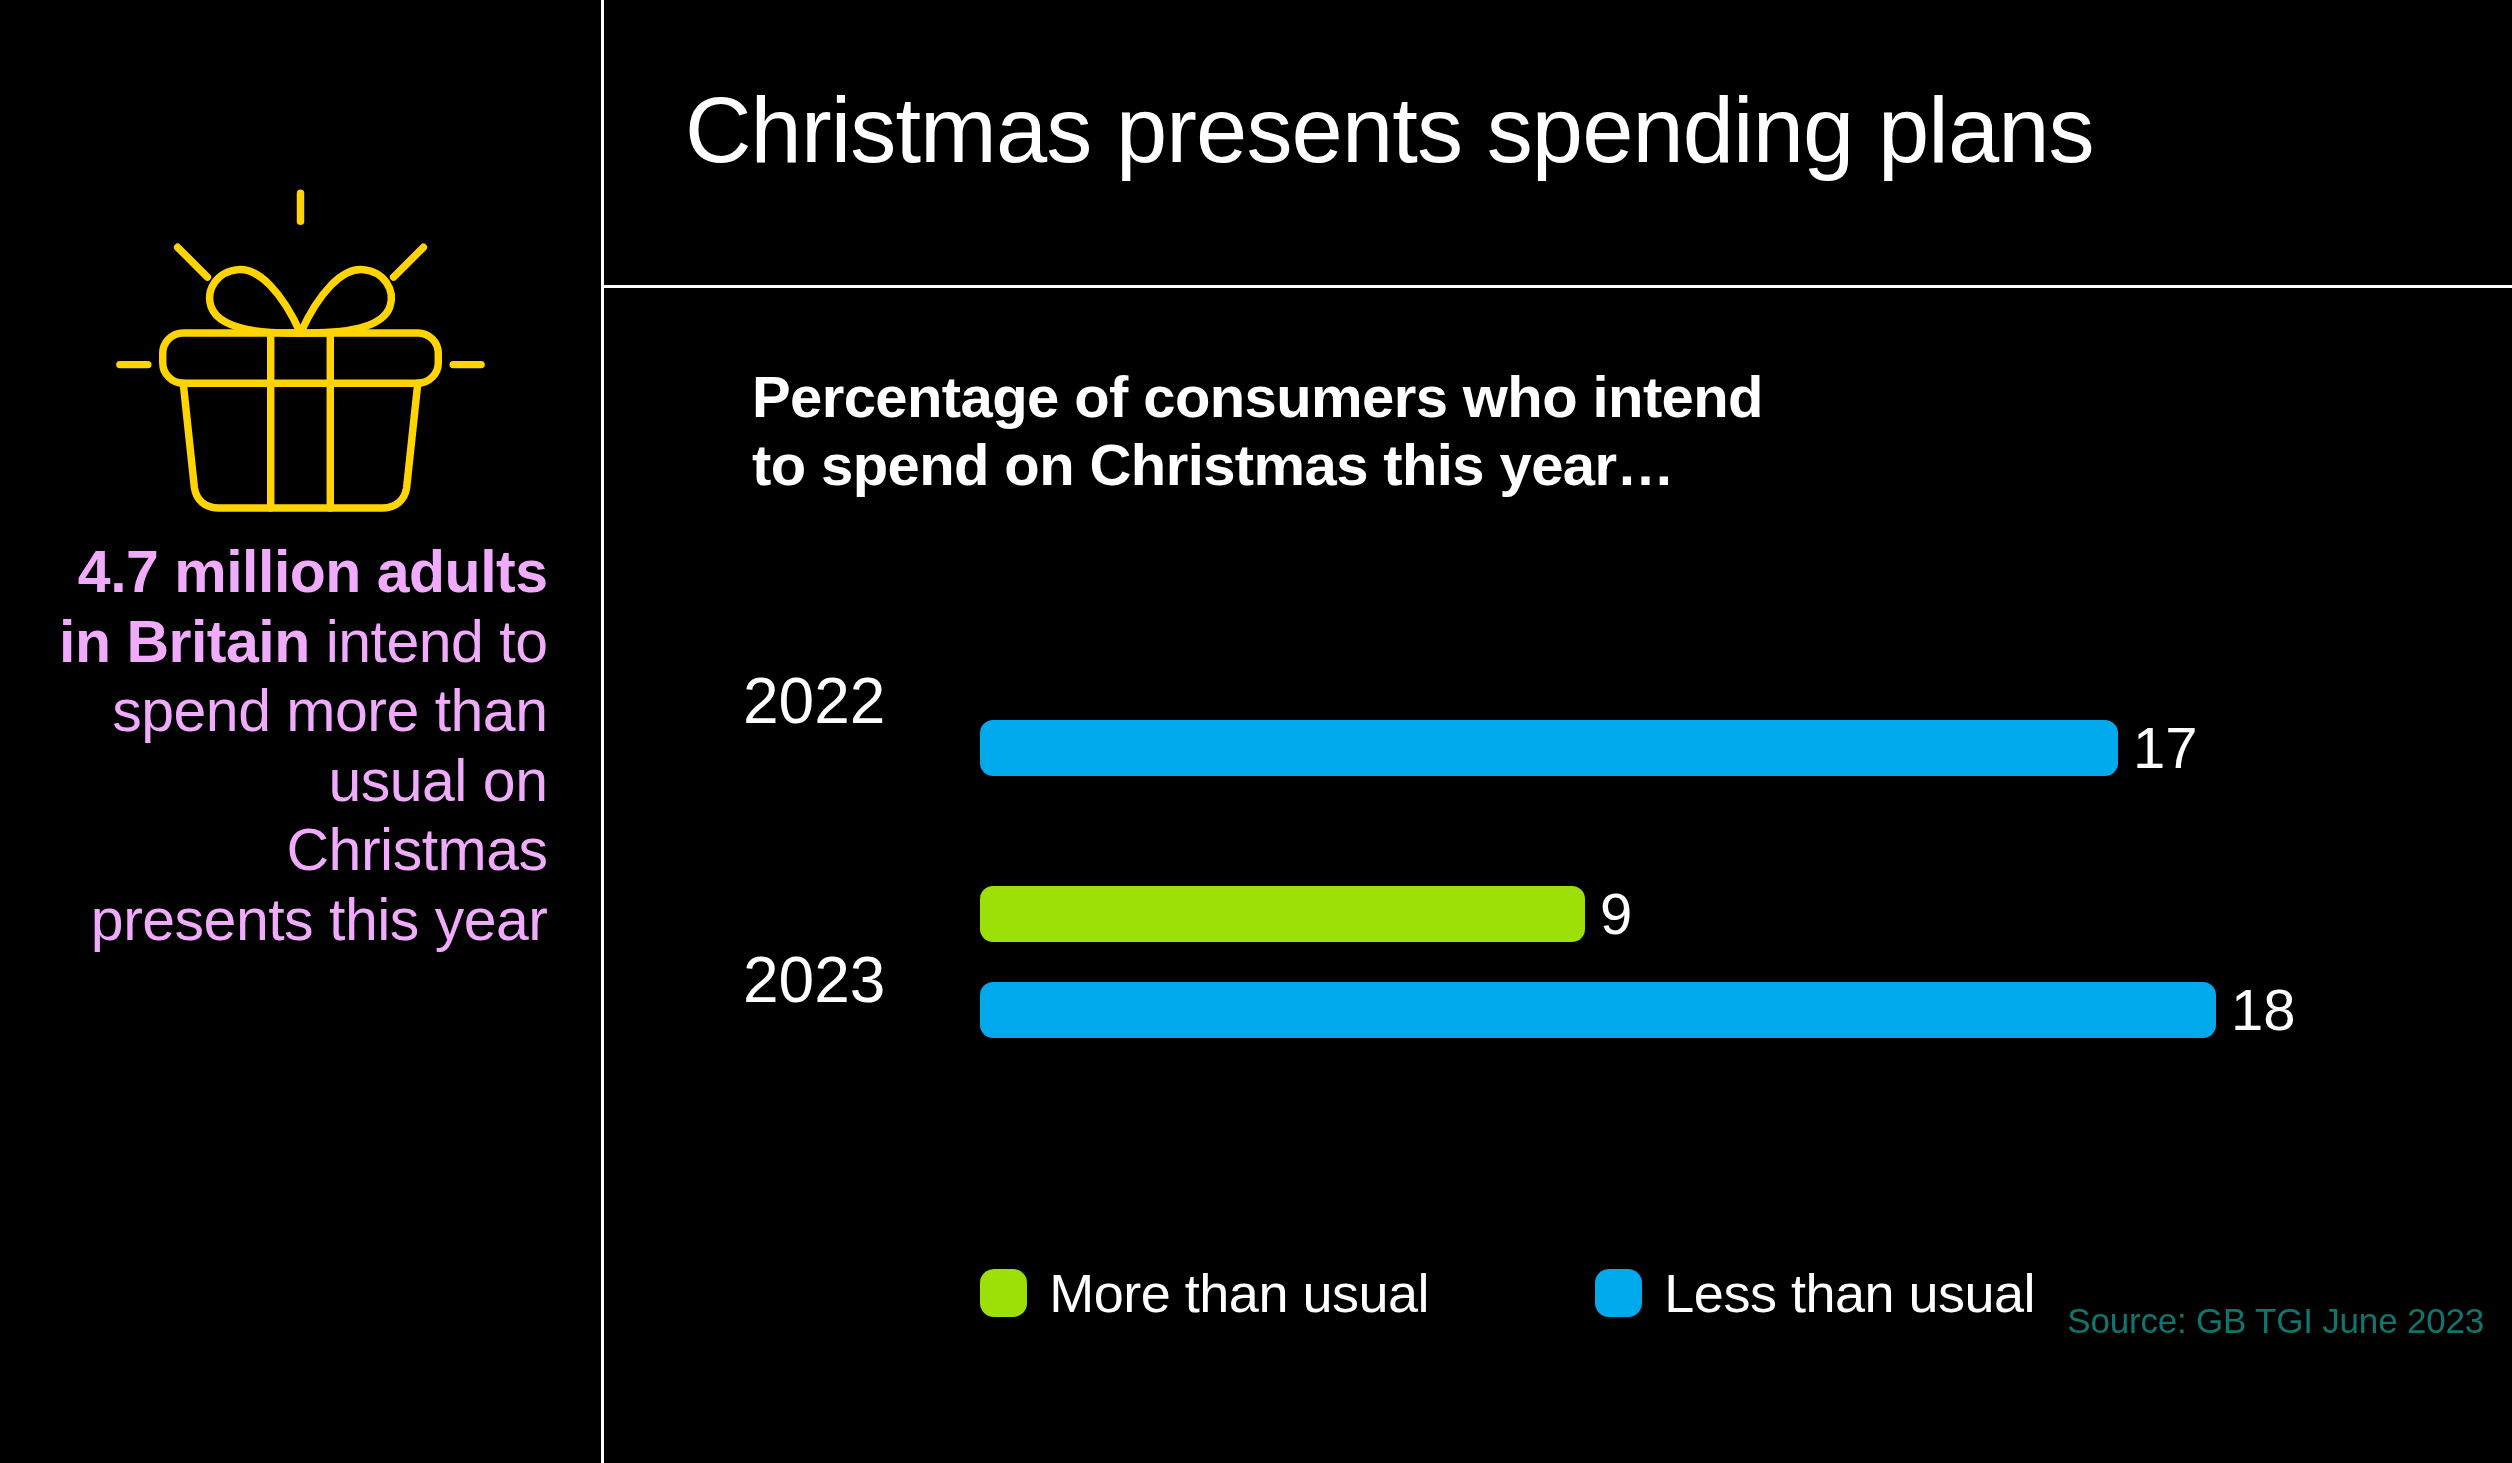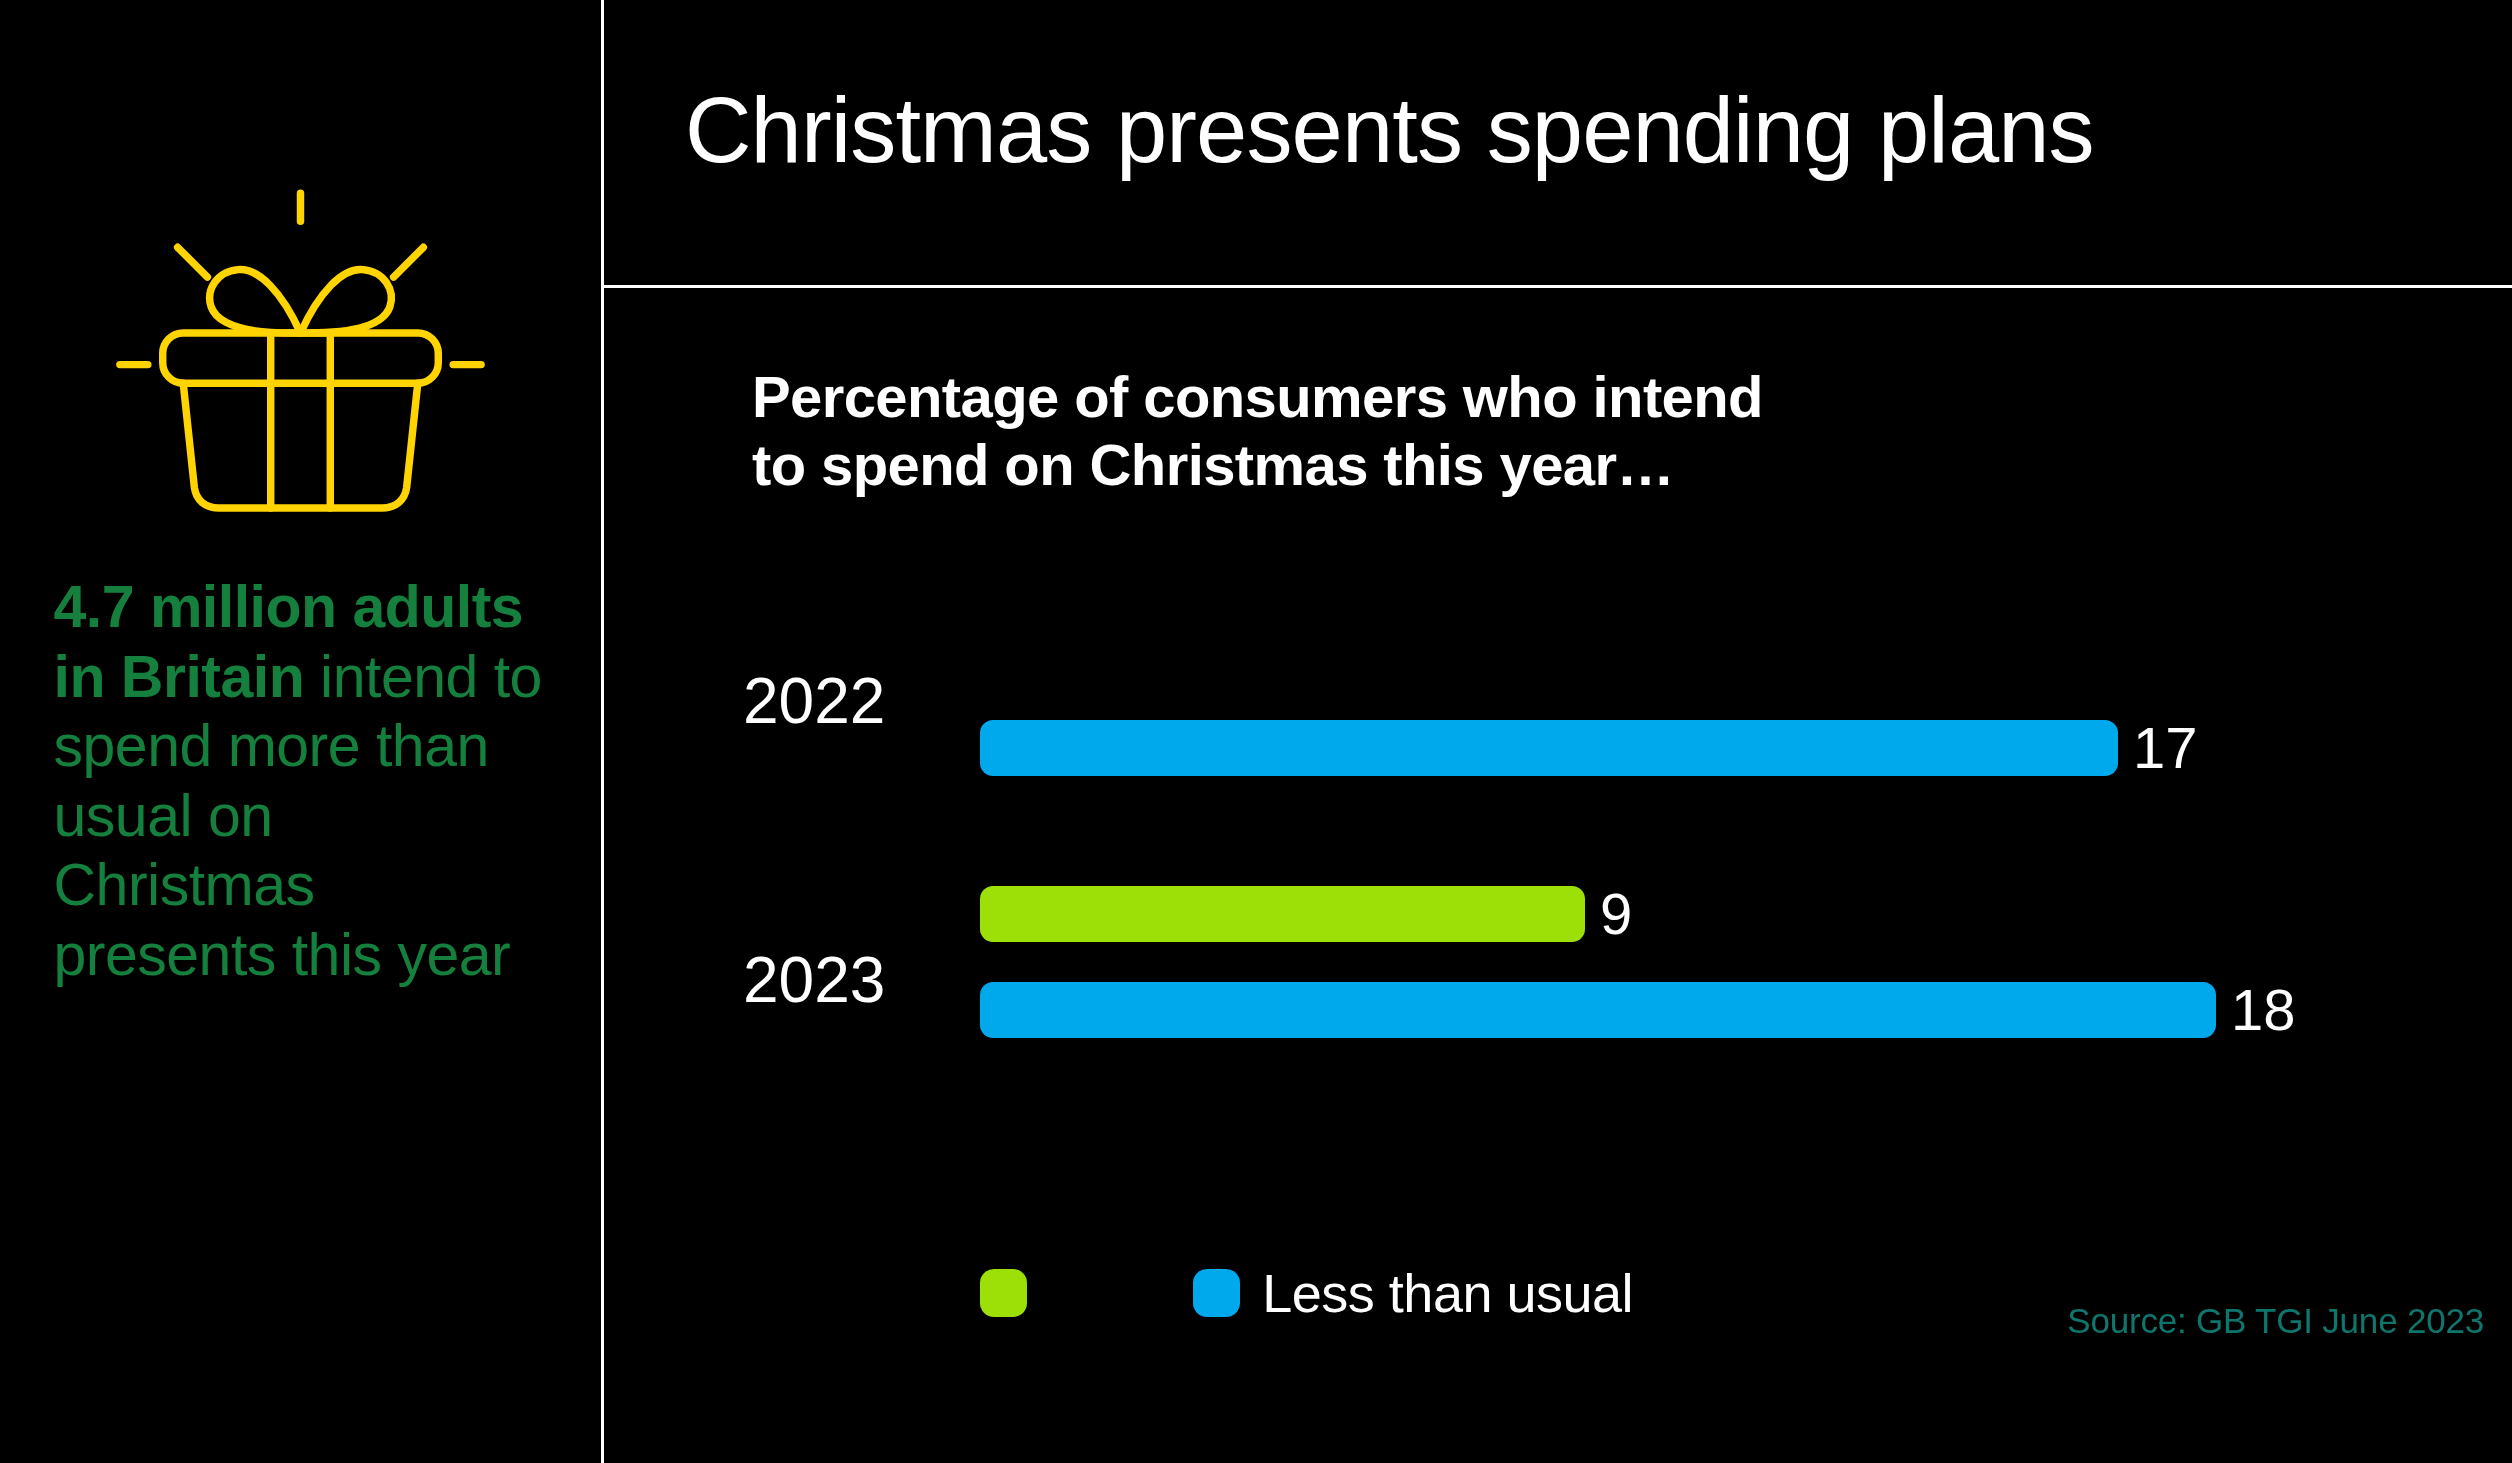--- a/index.html
+++ b/index.html
@@ -40,28 +40,27 @@
   #gift-icon-wrap {
     margin-top: 166px;
     width: 428px;
     height: 372px;
     display: flex;
     align-items: center;
     justify-content: center;
   }
 
   #sidebar-statement {
-    margin-top: 35px;
     width: 494px;
-    text-align: left;
+    text-align: right;
     font-size: 59px;
     line-height: 1.18;
     font-weight: 300;
     letter-spacing: -0.5px;
-    color: #15803d;
+    color: #f0abfc;
   }
   #sidebar-statement .hl {
     font-weight: 700;
   }
 
   
   #vertical-divider {
     position: absolute;
     left: 601px;
     top: 0;
@@ -277,20 +276,21 @@
           <div class="bar" style="width:1236px;background:#00A8EC;"></div>
           <div class="bar-value">18</div>
         </div>
       </div>
 
     </div>
 
     <div id="legend">
       <div class="legend-item">
         <div class="legend-swatch" style="background:#9CE008;"></div>
+        <div class="legend-label">More than usual</div>
       </div>
       <div id="legend-gap"></div>
       <div class="legend-item">
         <div class="legend-swatch" style="background:#00A8EC;"></div>
         <div class="legend-label">Less than usual</div>
       </div>
     </div>
 
     <div id="source-note">Source: GB TGI June 2023</div>
 

